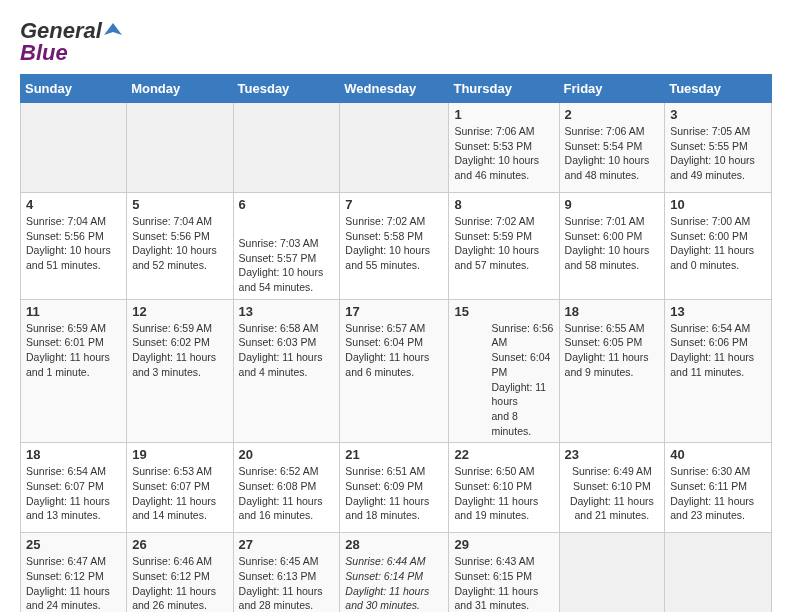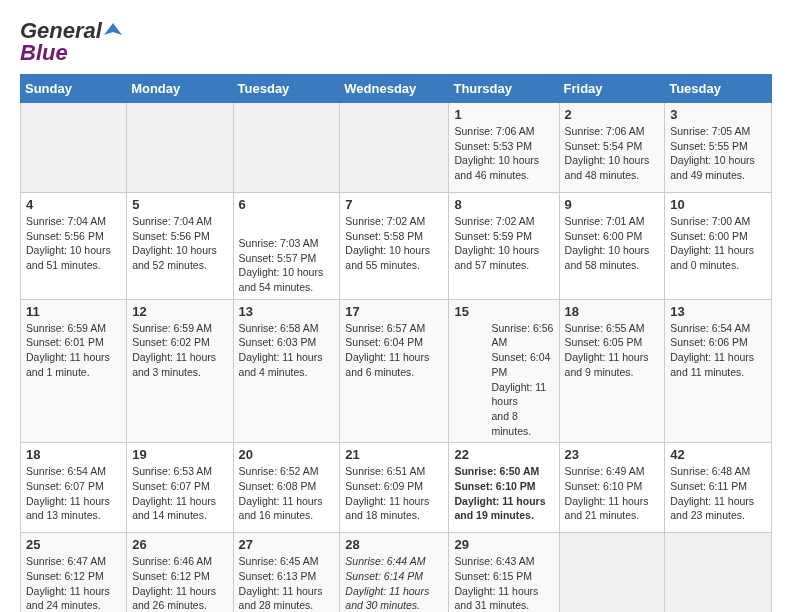--- a/index.html
+++ b/index.html
@@ -272,35 +272,35 @@
         </td>
         <td>
           <div class="day-number">21</div>
           <div class="day-info" style="white-space: pre-line;">Sunrise: 6:51 AM
 Sunset: 6:09 PM
 Daylight: 11 hours
 and 18 minutes.</div>
         </td>
         <td>
           <div class="day-number">22</div>
-          <div class="day-info" style="white-space: pre-line; font-weight: bold;">Sunrise: 6:50 AM
+          <div class="day-info" style="white-space: pre-line;">Sunrise: 6:50 AM
 Sunset: 6:10 PM
 Daylight: 11 hours
 and 19 minutes.</div>
         </td>
         <td>
           <div class="day-number">23</div>
-          <div class="day-info" style="white-space: pre-line;">Sunrise: 6:49 AM
+          <div class="day-info" style="white-space: pre-line; text-align: center;">Sunrise: 6:49 AM
 Sunset: 6:10 PM
 Daylight: 11 hours
 and 21 minutes.</div>
         </td>
         <td>
-          <div class="day-number">42</div>
-          <div class="day-info" style="white-space: pre-line;">Sunrise: 6:48 AM
+          <div class="day-number">40</div>
+          <div class="day-info" style="white-space: pre-line;">Sunrise: 6:30 AM
 Sunset: 6:11 PM
 Daylight: 11 hours
 and 23 minutes.</div>
         </td>
       </tr>
       <tr>
         <td>
           <div class="day-number">25</div>
           <div class="day-info" style="white-space: pre-line;">Sunrise: 6:47 AM
 Sunset: 6:12 PM

